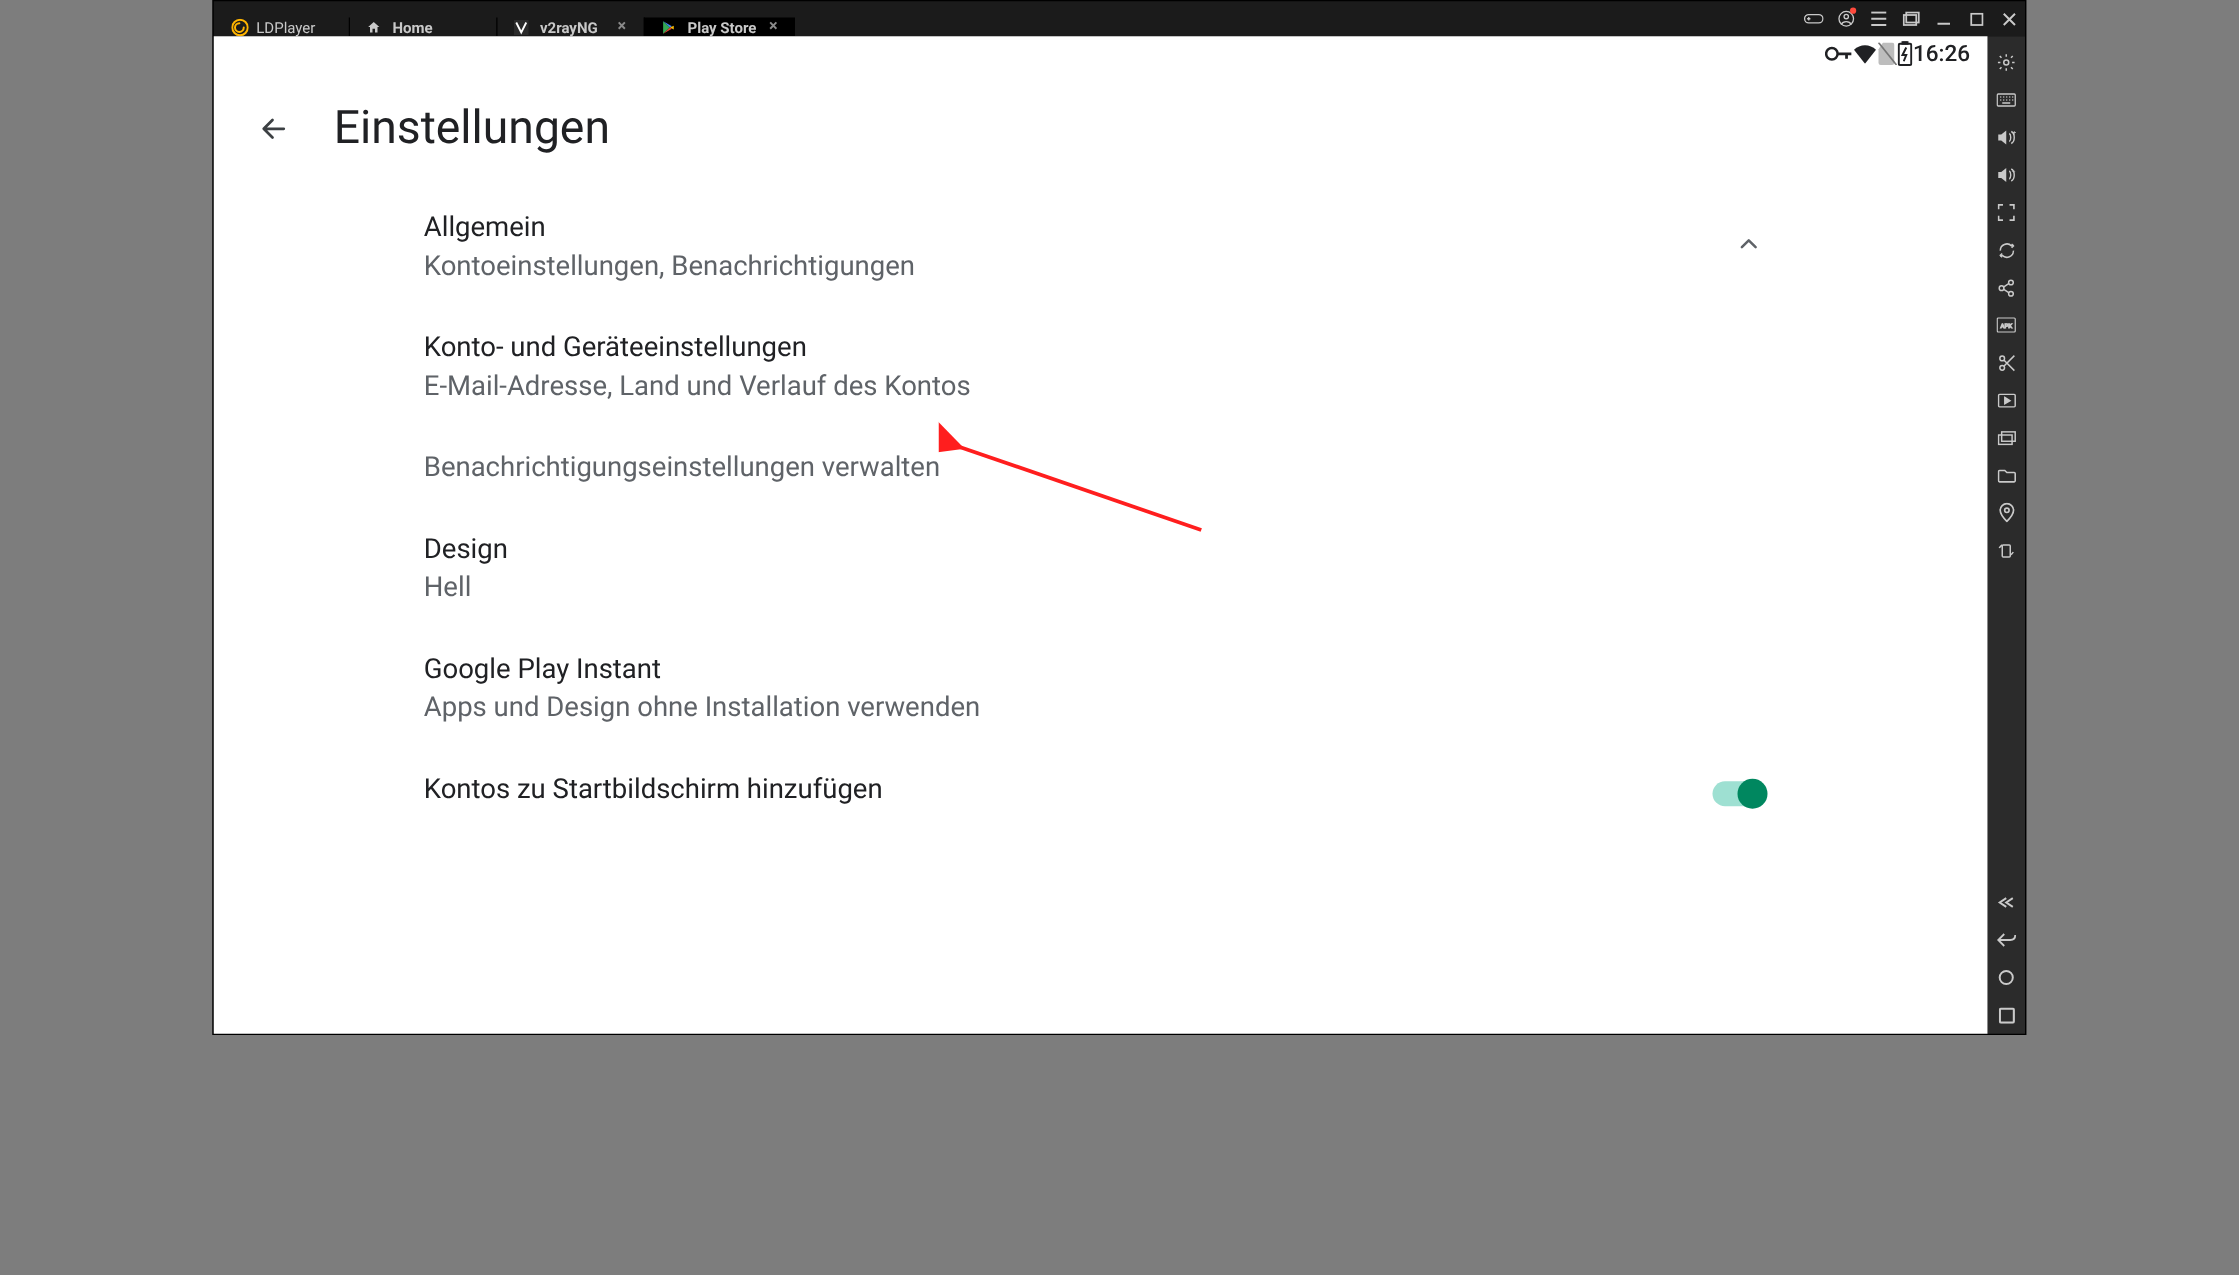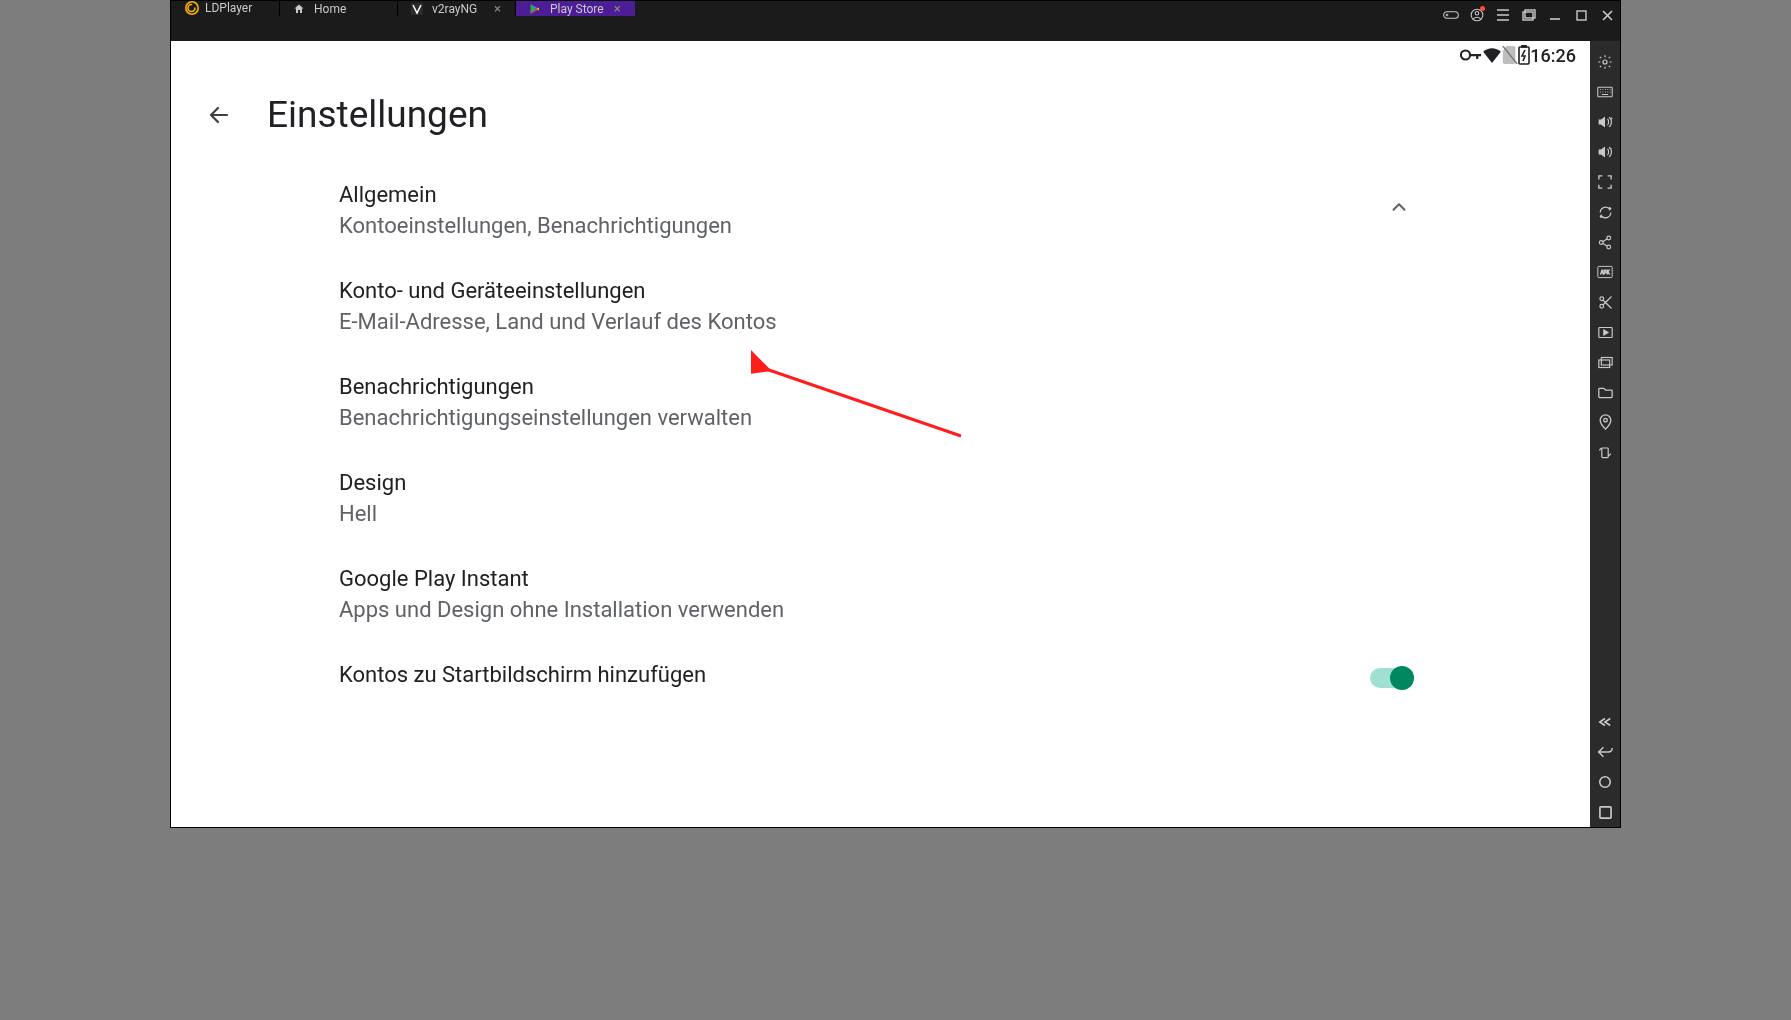--- a/index.html
+++ b/index.html
@@ -13,48 +13,48 @@
 .emulator{
   width:1451px;
   height:828px;
   background:#000;
   display:flex;
   flex-direction:column;
   position:relative;
   border:1px solid #000;
 }
 .titlebar{
-  height:40px;
+  height:28px;
   background:#1b1b1b;
   display:flex;
-  align-items:flex-start;
+  align-items:flex-end;
   color:#c9c9c9;
   font-size:12px;
   flex-shrink:0;
 }
 .brand{
   display:flex;
   align-items:center;
   gap:6px;
   padding:0 14px;
   min-width:108px;
 }
 .brand-logo{
   width:14px;height:14px;display:flex;align-items:center;justify-content:center;
 }
-.tabs{display:flex;align-items:stretch;flex:1;}
+.tabs{display:flex;align-items:stretch;flex:1;font-weight:bold;}
 .tab{
   display:flex;align-items:center;gap:8px;
   padding:0 12px;
   color:#c9c9c9;
   border-left:1px solid #000;
   position:relative;
   min-width:118px;
 }
-.tab.active{background:#4c1d95;}
+.tab.active{background:#000000;}
 .tab-close{
   margin-left:auto;
   font-size:13px;
   color:#8a8a8a;
   padding:0 2px;
 }
 .tab-icon{width:14px;height:14px;display:flex;align-items:center;justify-content:center;}
 .win-controls{
   display:flex;align-items:center;gap:0;
 }
@@ -286,21 +286,20 @@
 
         <div class="settings-item">
           <div class="settings-text">
             <span class="settings-title">Konto- und Geräteeinstellungen</span>
             <span class="settings-sub">E-Mail-Adresse, Land und Verlauf des Kontos</span>
           </div>
         </div>
 
         <div class="settings-item">
           <div class="settings-text">
-            <span class="settings-title">Benachrichtigungen</span>
             <span class="settings-sub">Benachrichtigungseinstellungen verwalten</span>
           </div>
         </div>
 
         <div class="settings-item">
           <div class="settings-text">
             <span class="settings-title">Design</span>
             <span class="settings-sub">Hell</span>
           </div>
         </div>

